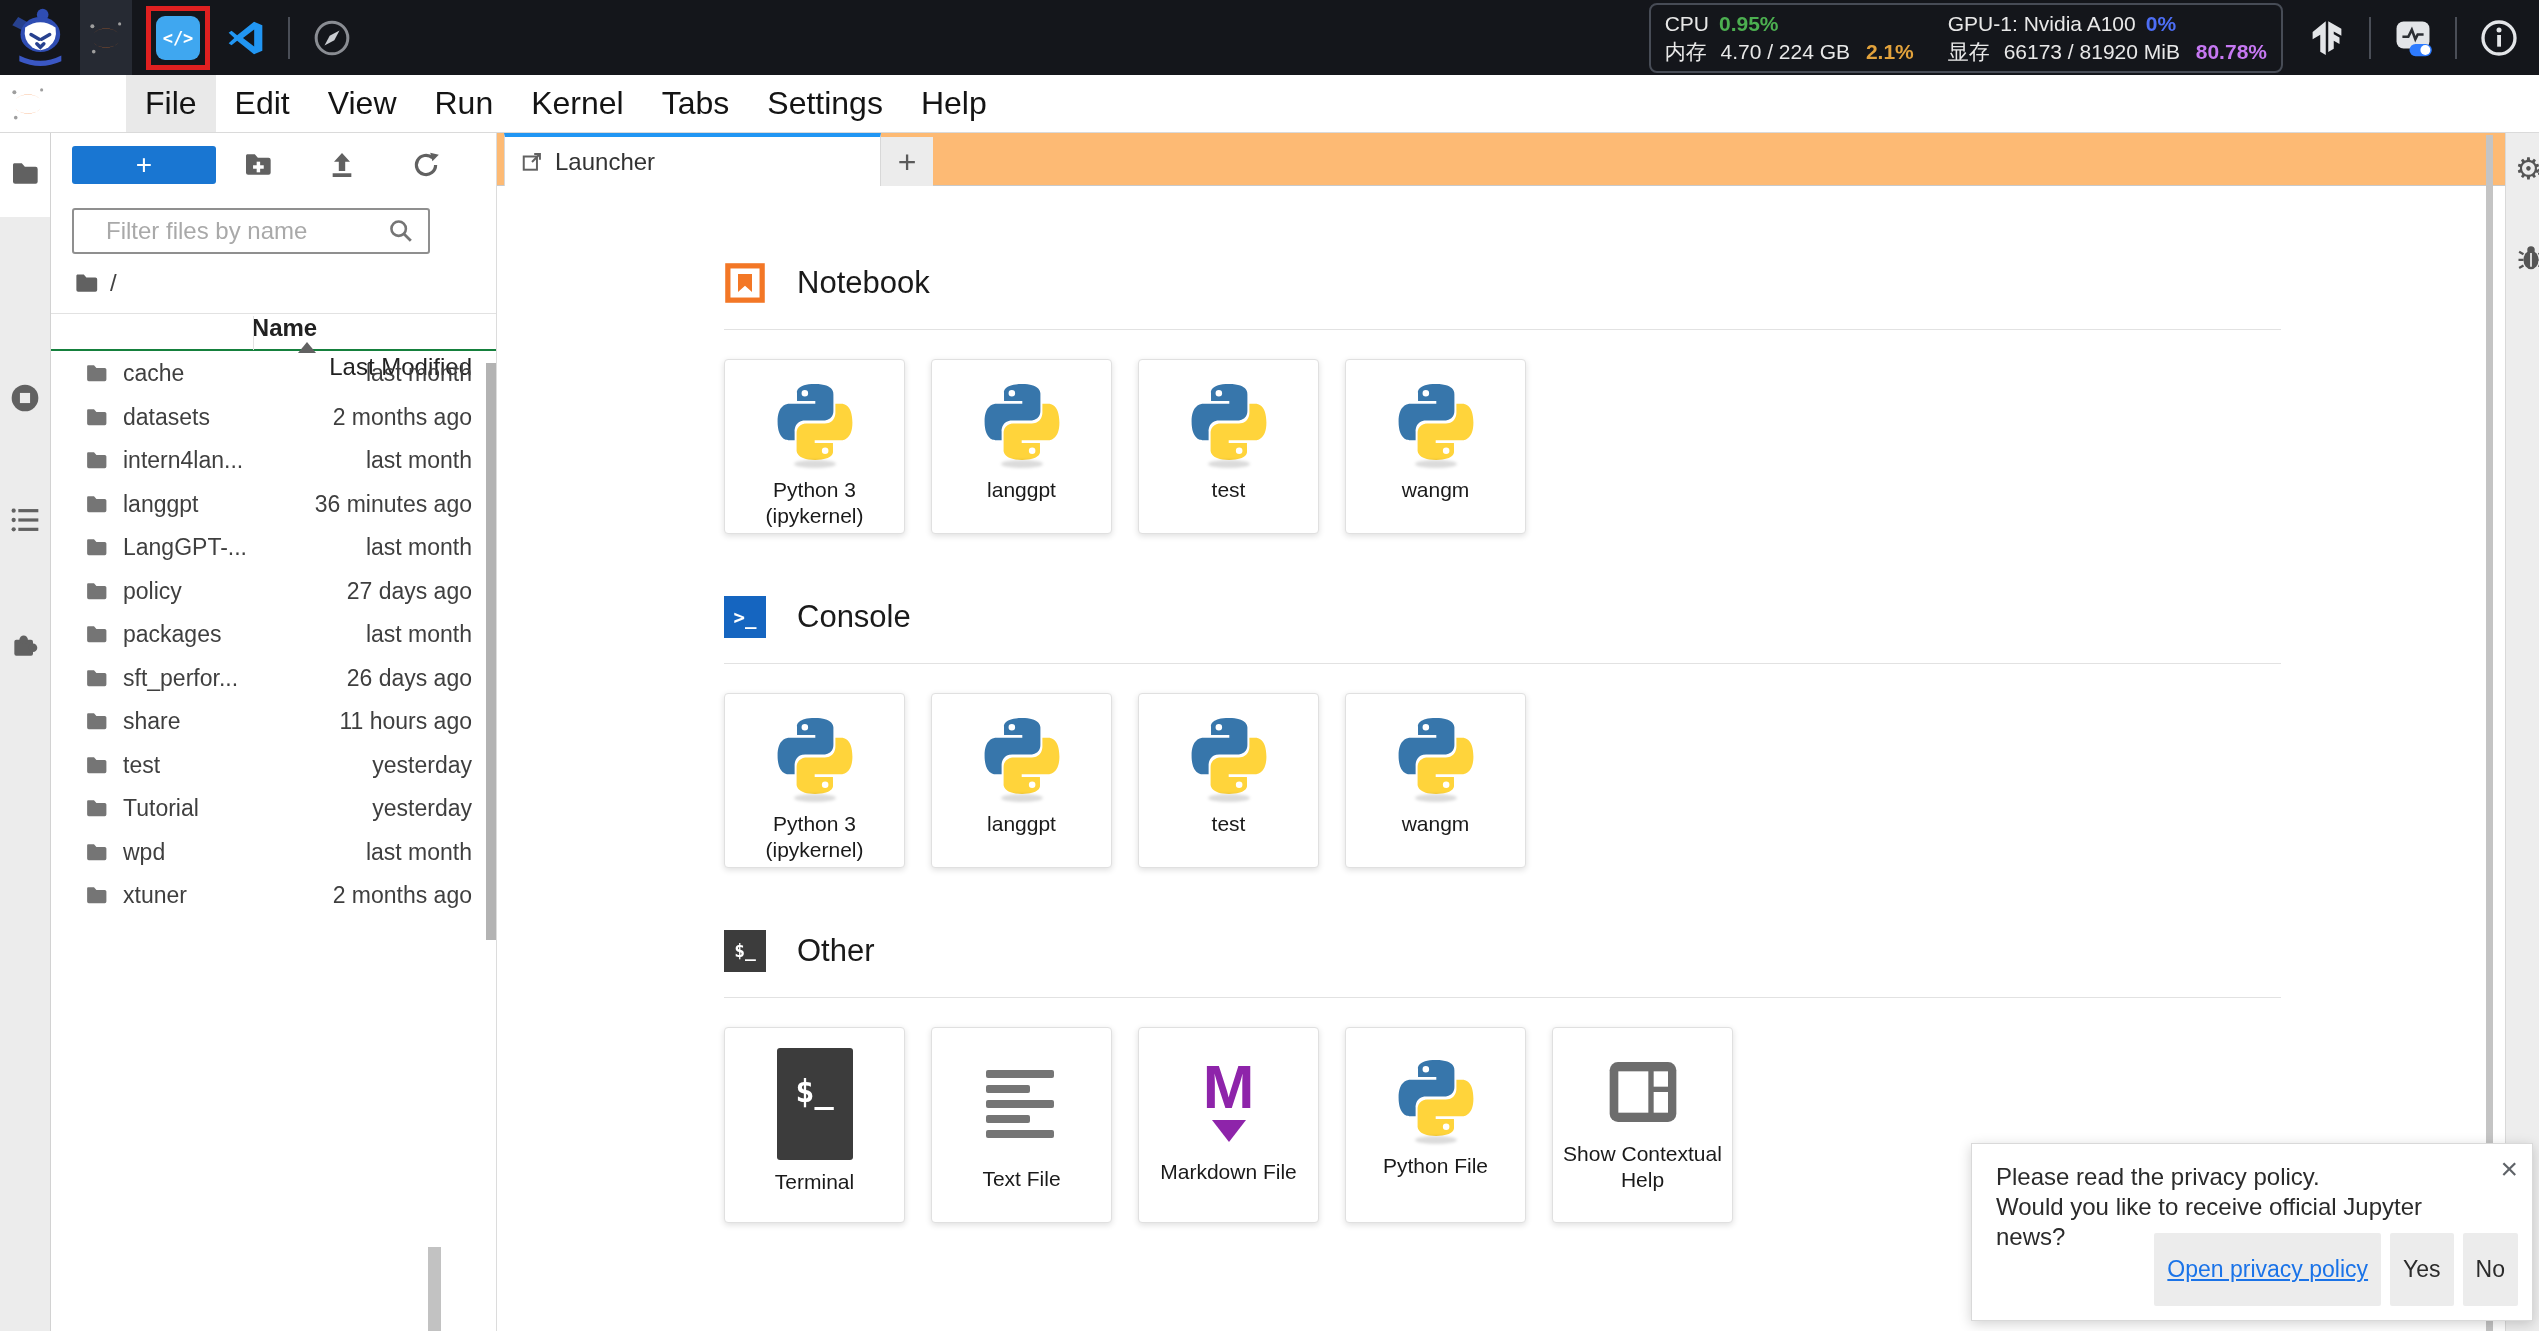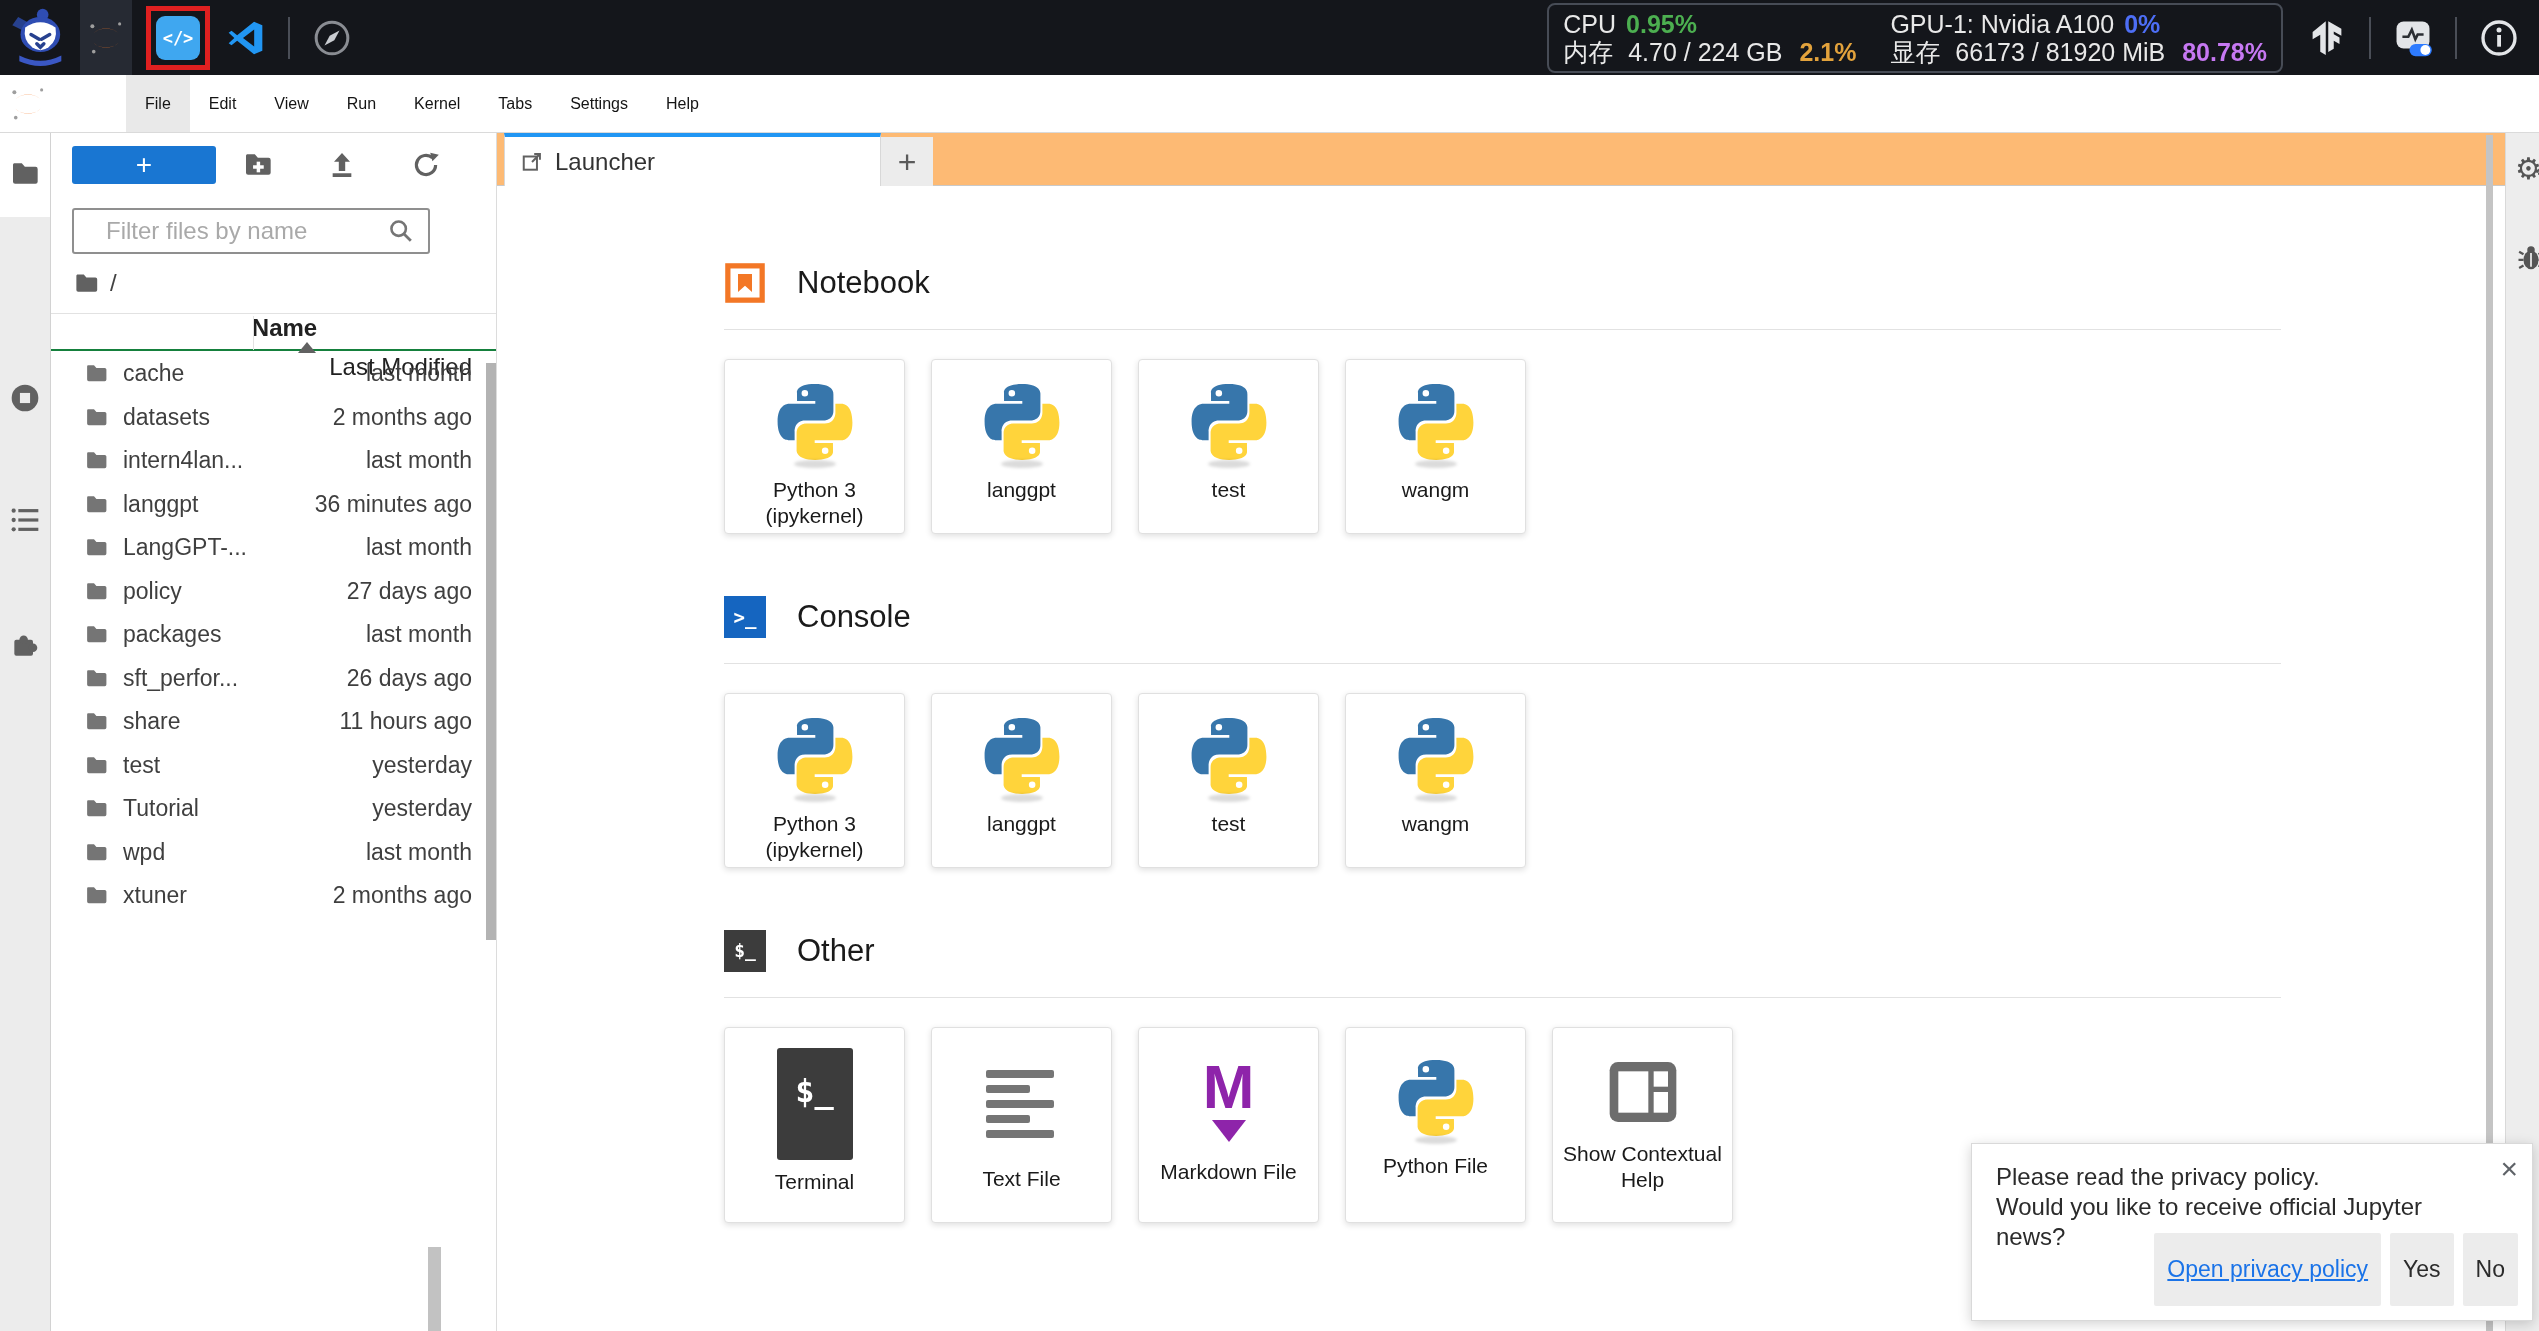--- a/index.html
+++ b/index.html
@@ -17,34 +17,34 @@
   .codebox { margin-left:14px; border:5px solid #e02020; padding:5px; display:flex; }
   .codeicon { width:44px; height:44px; background:#3fa7f0; border-radius:9px; color:#fff;
               font-size:17px; font-weight:bold; display:flex; align-items:center; justify-content:center; }
   .vscode { margin-left:16px; width:40px; height:40px; }
   .tb-divider { width:2px; height:42px; background:#4a4e57; margin:0 22px; }
   .compass { width:40px; height:40px; }
 
   .tb-right { margin-left:auto; display:flex; align-items:center; margin-right:20px; }
   .stats { border:2px solid #474c56; border-radius:8px; padding:6px 14px; display:grid;
            grid-template-columns:auto auto; column-gap:34px; row-gap:2px;
-           font-size:25px; color:#e8e8e8; line-height:26px; }
+           font-size:21px; color:#e8e8e8; line-height:26px; }
   .stat-line { white-space:nowrap; }
   .stat-line b { font-weight:bold; margin-left:10px; }
   .v-green  { color:#4caf50; } .v-orange { color:#e2a23c; }
   .v-blue   { color:#4d6ef5; } .v-purple { color:#c678f2; }
   .tb-ic { width:40px; height:40px; }
   .tb-gap { width:24px; }
 
   
   .menubar { position:absolute; left:0; top:75px; width:2539px; height:58px; background:#fff;
              border-bottom:1px solid #dadada; display:flex; align-items:center; }
   .menu-logo { width:40px; height:40px; margin-left:8px; }
   .menu-items { display:flex; margin-left:78px; height:100%; align-items:center; }
-  .menu-item { font-size:16px; color:#141414; padding:0 19px; height:100%;
+  .menu-item { font-size:32px; color:#141414; padding:0 19px; height:100%;
                display:flex; align-items:center; cursor:default; }
   .menu-item.active { background:#e9e9e9; }
 
   
   .content { position:absolute; left:0; top:133px; width:2539px; height:1198px; display:flex; }
 
   
   .activitybar { position:relative; width:51px; height:100%; background:#ececec;
                  border-right:1px solid #d2d2d2; flex:none; }
   .ab-tile { position:absolute; left:0; top:0; width:50px; height:84px; background:#fff; }

